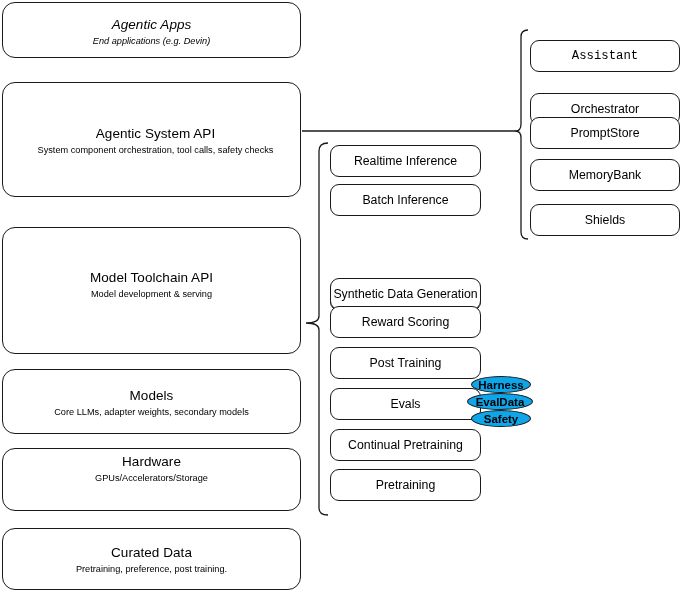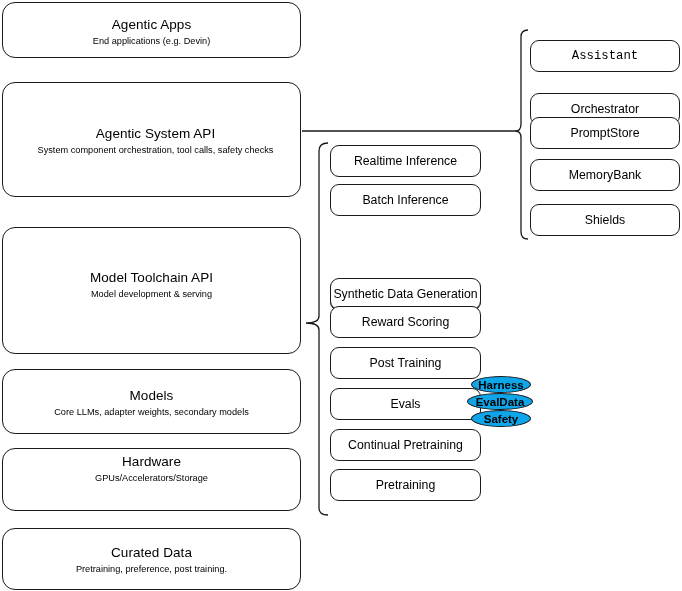--- a/index.html
+++ b/index.html
@@ -116,21 +116,21 @@
 
     <path d="M 328 143
              Q 319 143 319 151
              L 319 316
              Q 319 323 306 323
              Q 319 323 319 330
              L 319 508
              Q 319 515 328 515"></path>
   </svg>
 
-  <div class="node layer" style="top:2px; height:56px; padding-top:14px;">
+  <div class="node layer" style="top:2px; height:56px; padding-top:14px;font-style:italic;">
     <div class="title">Agentic Apps</div>
     <div class="subtitle">End applications (e.g. Devin)</div>
   </div>
 
   <div class="node layer" style="top:82px; height:115px; padding-top:43px;padding-left:8px;">
     <div class="title">Agentic System API</div>
     <div class="subtitle">System component orchestration, tool calls, safety checks</div>
   </div>
 
   <div class="node layer" style="top:227px; height:127px; padding-top:42px;">

